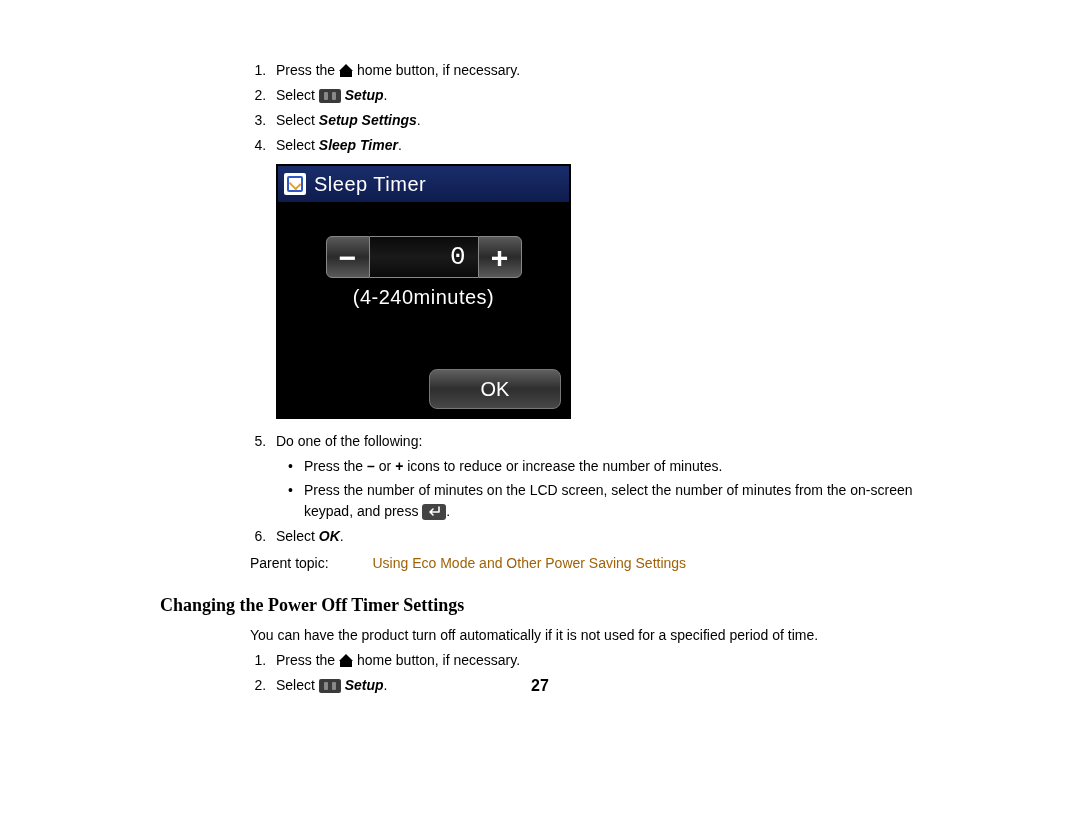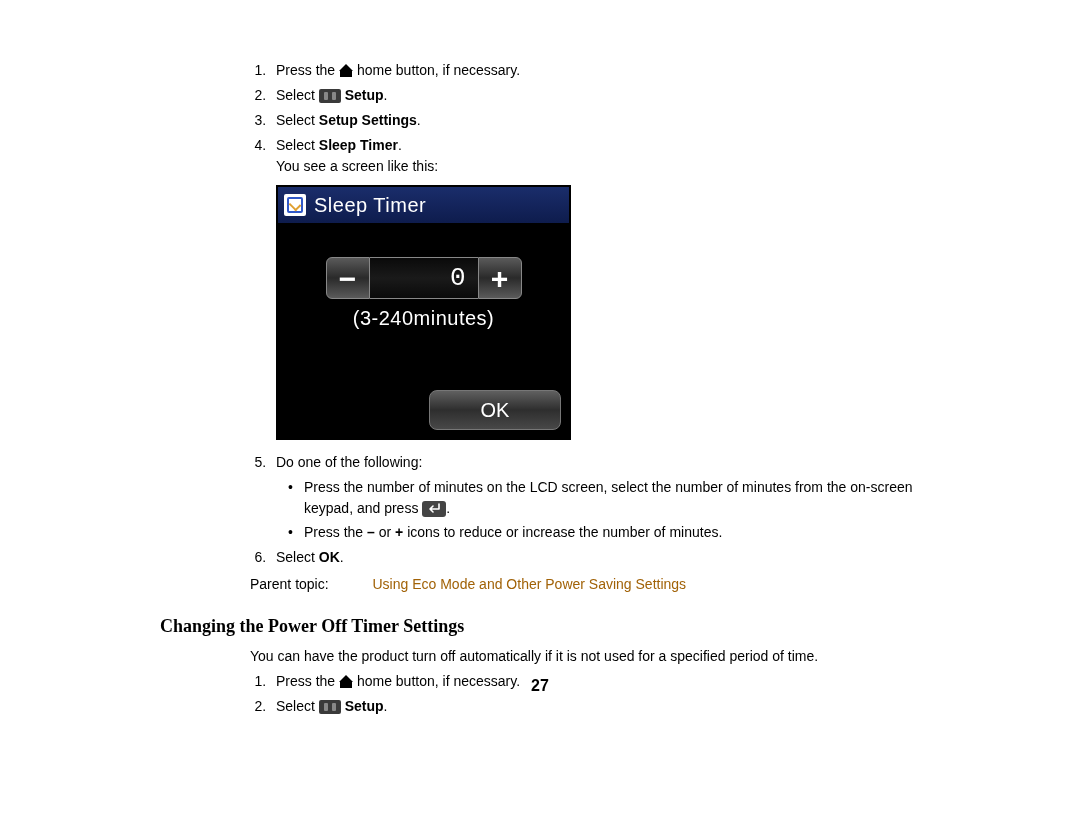--- a/index.html
+++ b/index.html
@@ -38,21 +38,21 @@
     position: relative;
     padding-left: 10px;
     margin-bottom: 3px;
   }
   ul.bullet > li::before {
     content: "•";
     position: absolute;
     left: -6px;
     top: 0;
   }
-  .bold { font-weight: bold; }
+  .bold { font-weight: bold; font-style: italic; }
   .parent-topic {
     margin-left: 90px;
     margin-top: 6px;
     margin-bottom: 14px;
   }
   .parent-topic .label { font-weight: normal; }
   .parent-topic .link { color: #a16207; padding-left: 40px; }
   h2.section-heading {
     font-size: 18px;
     font-weight: bold;
@@ -251,53 +251,52 @@
       <span>Press the </span><span class="icon-home"></span><span> home button, if necessary.</span>
     </li>
     <li>
       <span>Select </span><span class="icon-setup"></span> <span class="bold">Setup</span><span>.</span>
     </li>
     <li>
       <span>Select </span><span class="bold">Setup Settings</span><span>.</span>
     </li>
     <li>
       <span>Select </span><span class="bold">Sleep Timer</span><span>.</span>
-      <div class="sub-note">You see a screen like this:</div>
 
       <div class="lcd-container" style="margin-left:0;">
         <div class="lcd">
           <div class="lcd-title">
             <span class="lcd-title-icon"></span>
             <span>Sleep Timer</span>
           </div>
           <div class="lcd-body">
             <div class="spinner-row">
               <div class="sp-btn minus">−</div>
               <div class="sp-field">0</div>
               <div class="sp-btn plus">+</div>
             </div>
-            <div class="range-label">(3-240minutes)</div>
+            <div class="range-label">(4-240minutes)</div>
             <div class="ok-row">
               <div class="ok-btn">OK</div>
             </div>
           </div>
         </div>
       </div>
     </li>
     <li>
       <span>Do one of the following:</span>
       <ul class="bullet">
         <li>
+          <span>Press the </span><span class="bold">–</span><span> or </span><span class="bold">+</span><span> icons to reduce or increase the number of minutes.</span>
+        </li>
+        <li>
           <span>Press the number of minutes on the LCD screen, select the number of minutes from the on-screen keypad, and press </span><span class="icon-enter"><svg width="18" height="12" viewBox="0 0 18 12">
                 <path d="M14 1 L14 6 L5 6 M5 6 L8 3 M5 6 L8 9" stroke="#fff" stroke-width="1.6" fill="none" stroke-linecap="round" stroke-linejoin="round"></path>
               </svg></span><span>.</span>
         </li>
-        <li>
-          <span>Press the </span><span class="bold">–</span><span> or </span><span class="bold">+</span><span> icons to reduce or increase the number of minutes.</span>
-        </li>
       </ul>
     </li>
     <li>
       <span>Select </span><span class="bold">OK</span><span>.</span>
     </li>
   </ol>
 
   <div class="parent-topic">
     <span class="label">Parent topic: </span><span class="link">Using Eco Mode and Other Power Saving Settings</span>
   </div>

